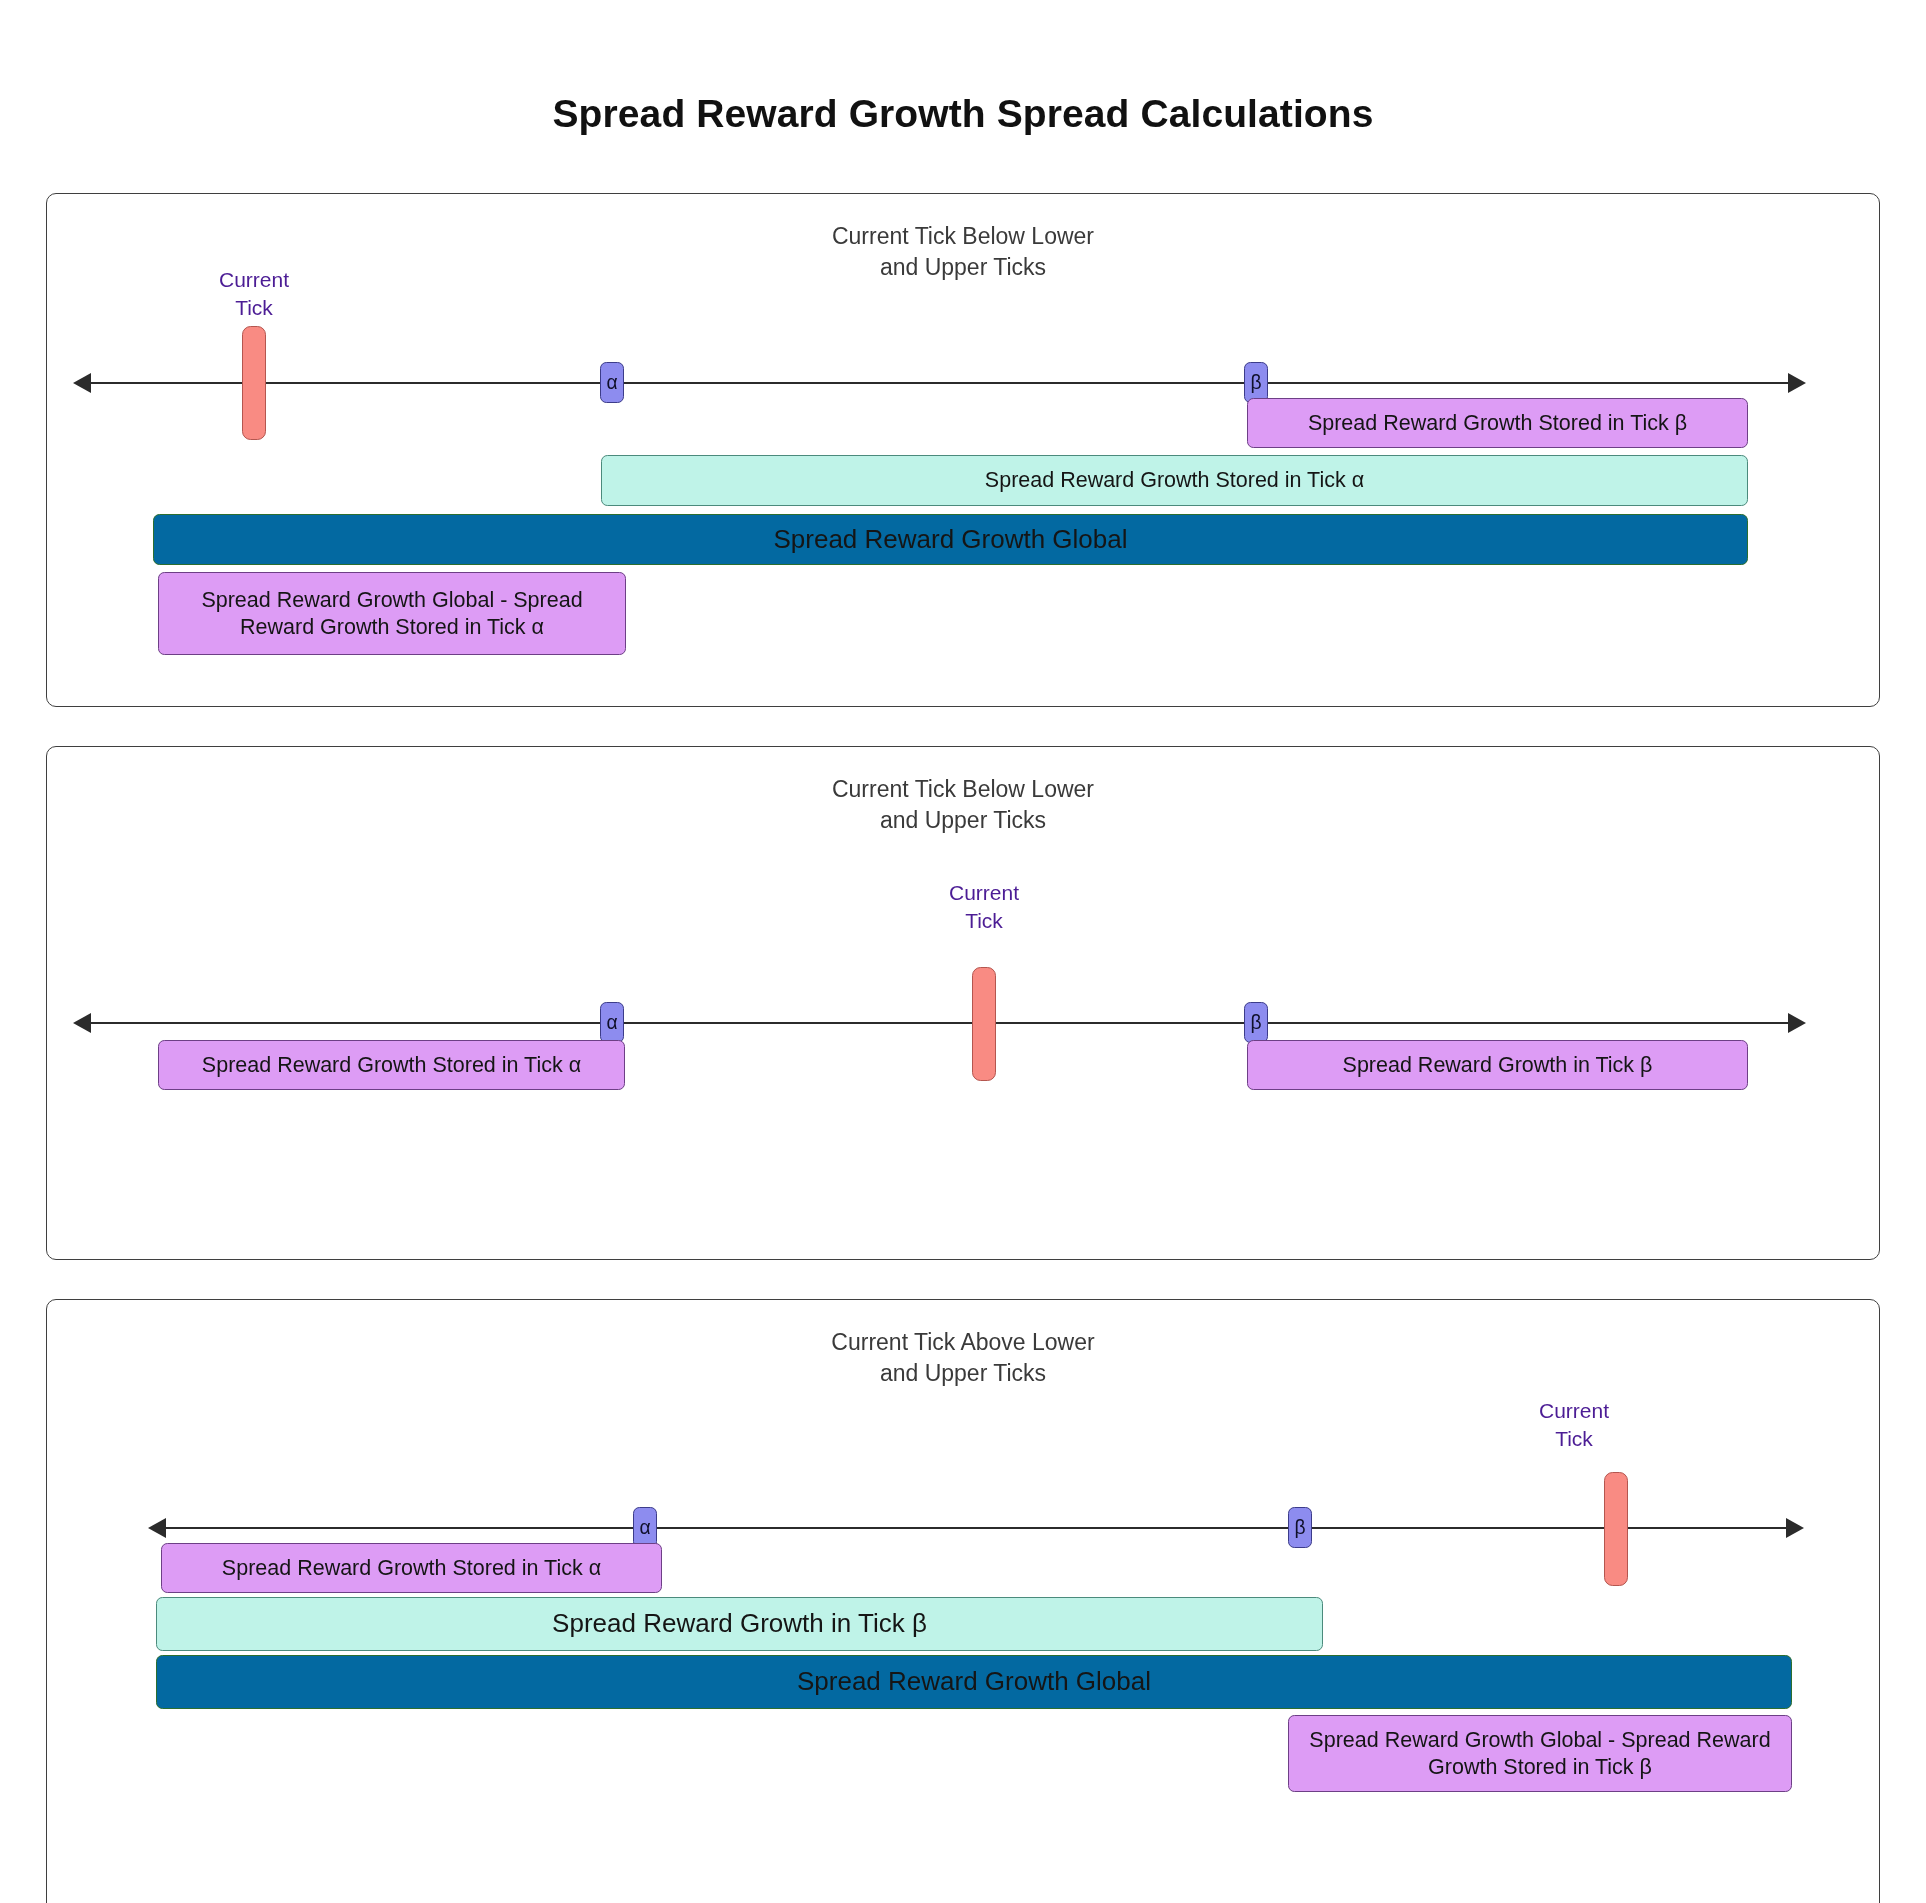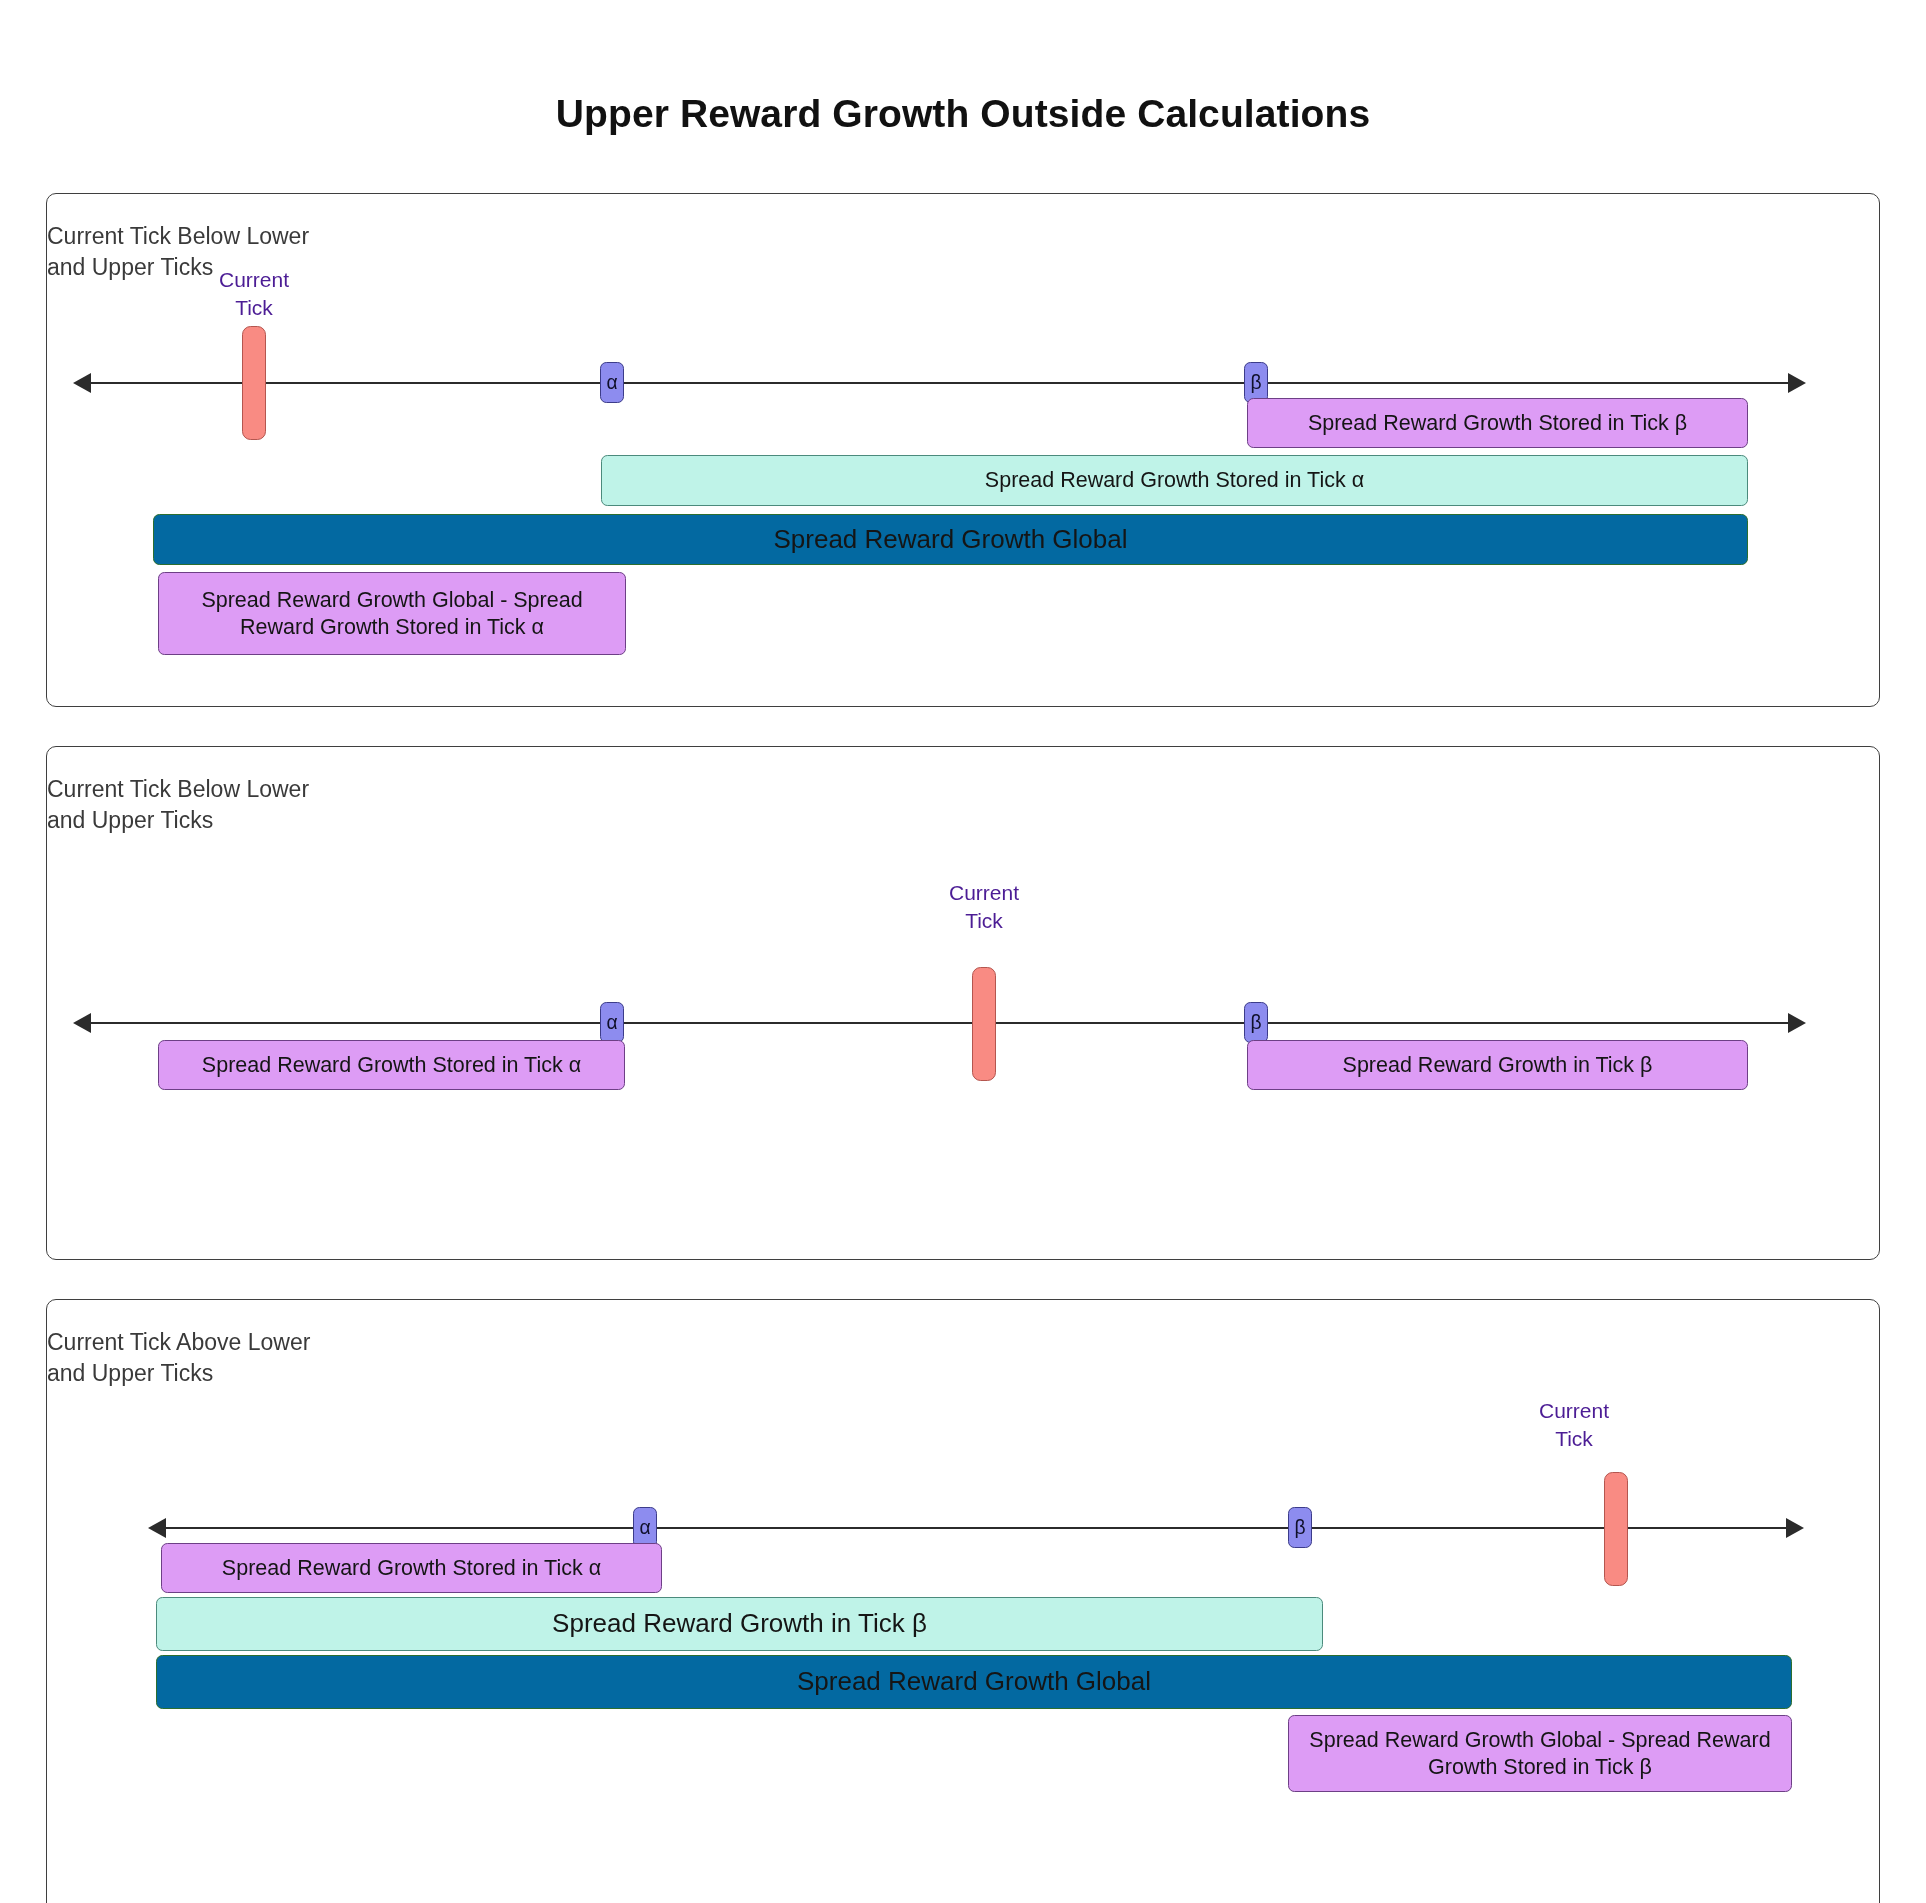--- a/index.html
+++ b/index.html
@@ -36,20 +36,21 @@
     box-sizing: border-box;
   }
   .panel-1 { height: 514px; }
   .panel-2 { height: 514px; }
   .panel-3 { height: 688px; }
 
   .panel-heading {
     position: absolute;
     left: 0;
     right: 0;
+    text-align: center;
     font-size: 23px;
     color: #3a3a3a;
     line-height: 1.35;
     white-space: pre-line;
   }
 
   .axis {
     position: absolute;
     height: 2.1px;
     background: #2b2b2b;
@@ -115,21 +116,21 @@
     overflow: hidden;
   }
   .bar.purple { background: #dd9cf5; border-color: #6d3f86; }
   .bar.mint   { background: #bff3e8; border-color: #4b8a7c; }
   .bar.green  { background: #0369a1; border-color: #2c6e2f; }
   .bar.big    { font-size: 26px; }
 </style>
 </head>
 <body>
 
-<h1 class="page-title">Upper Reward Growth Outside Calculations</h1>
+<h1 class="page-title">Spread Reward Growth Spread Calculations</h1>
 
 <div class="panels">
 
   <div class="panel panel-1">
 
     <div class="panel-heading" style="top: 27px;">Current Tick Below Lower
 and Upper Ticks</div>
 
     <div class="current-tick-label" style="left: 114px; top: 72px;">Current
 Tick</div>

